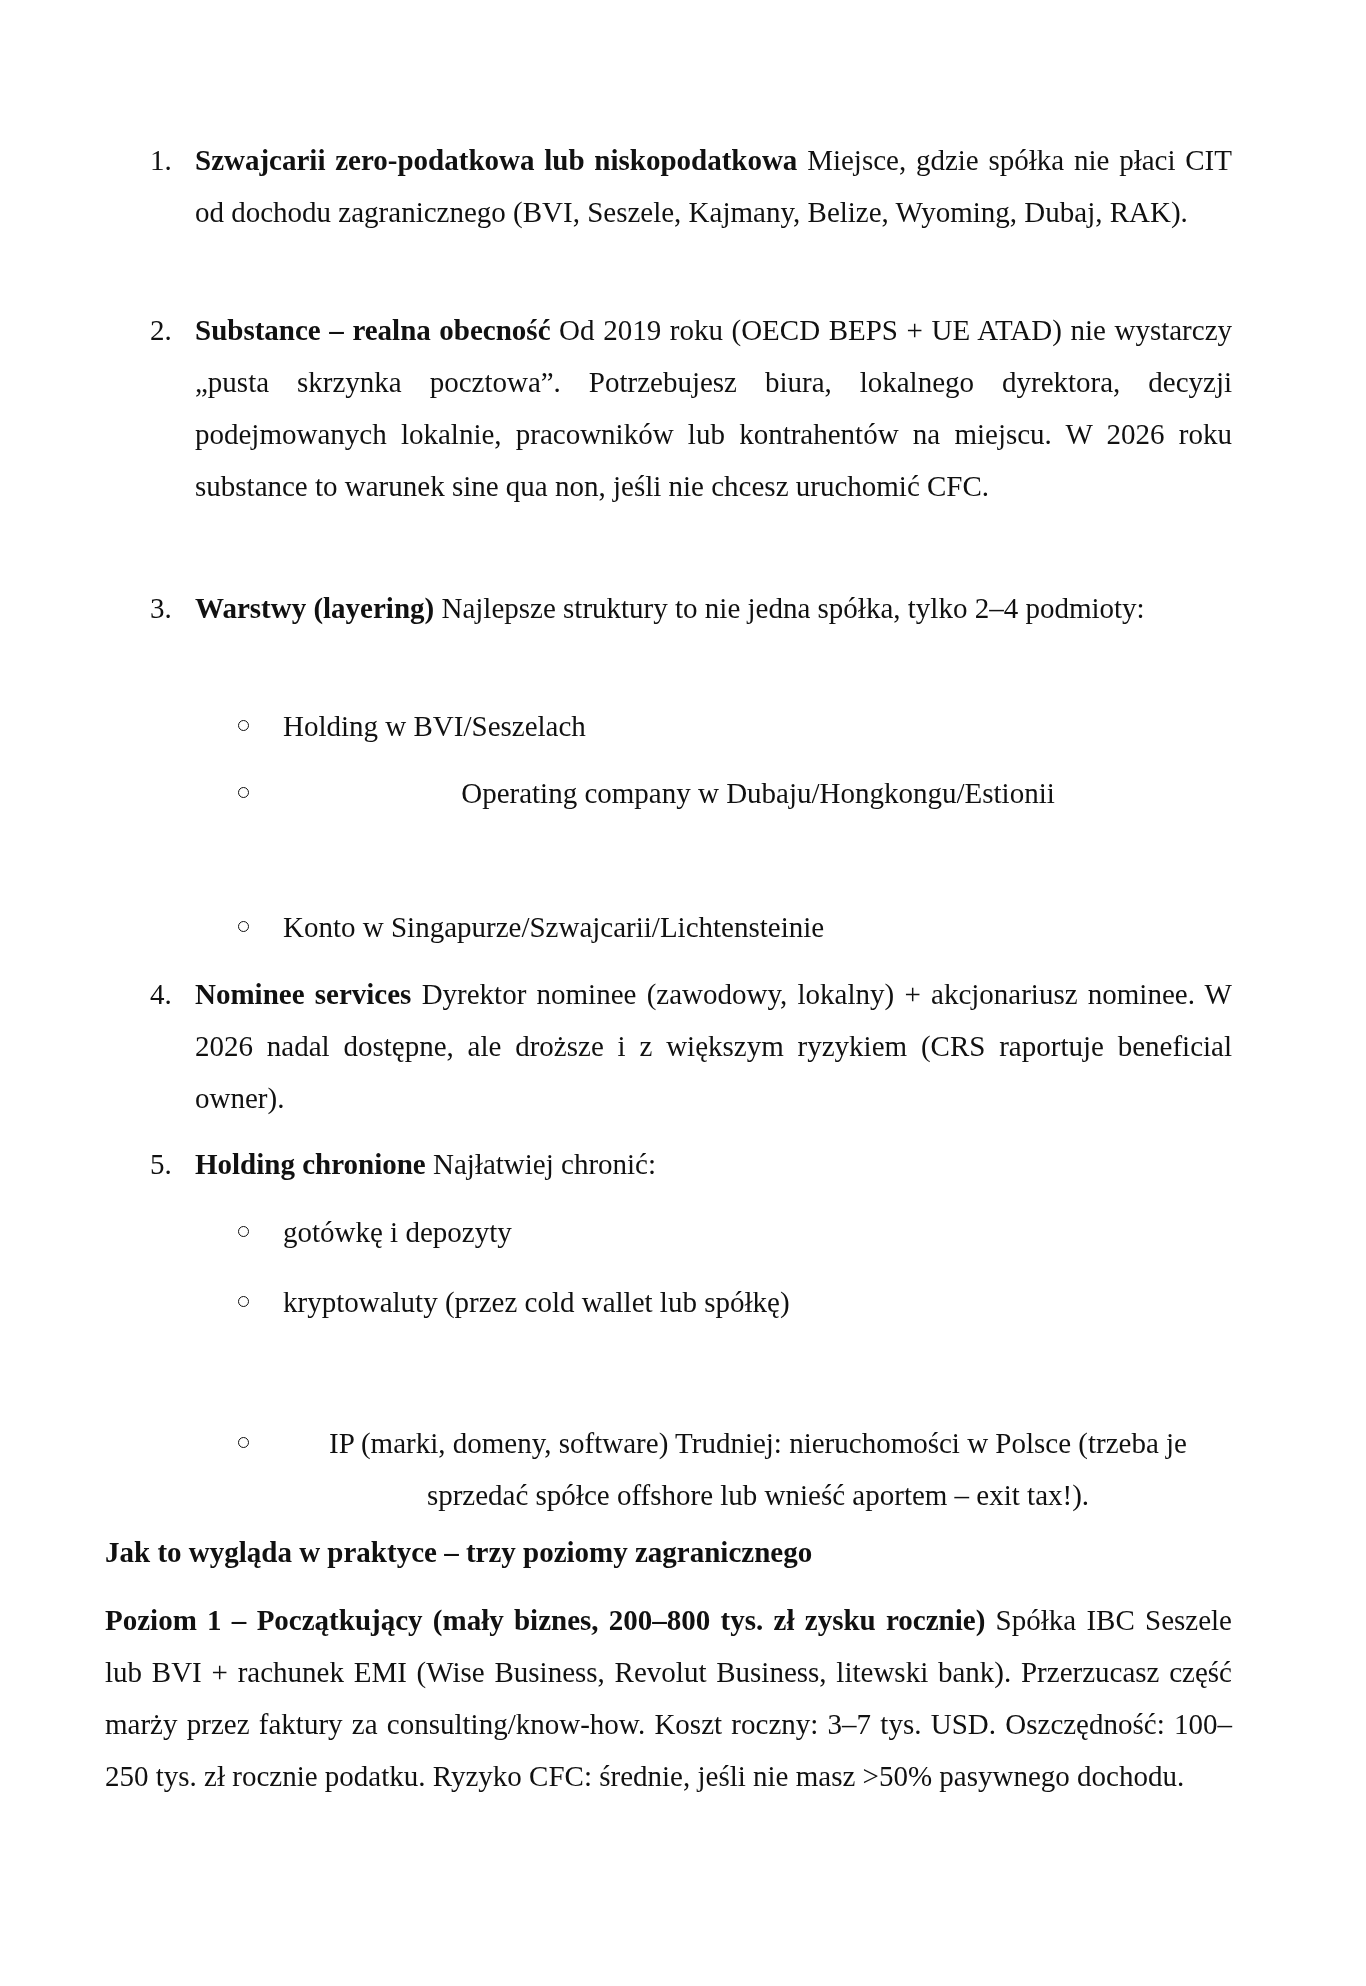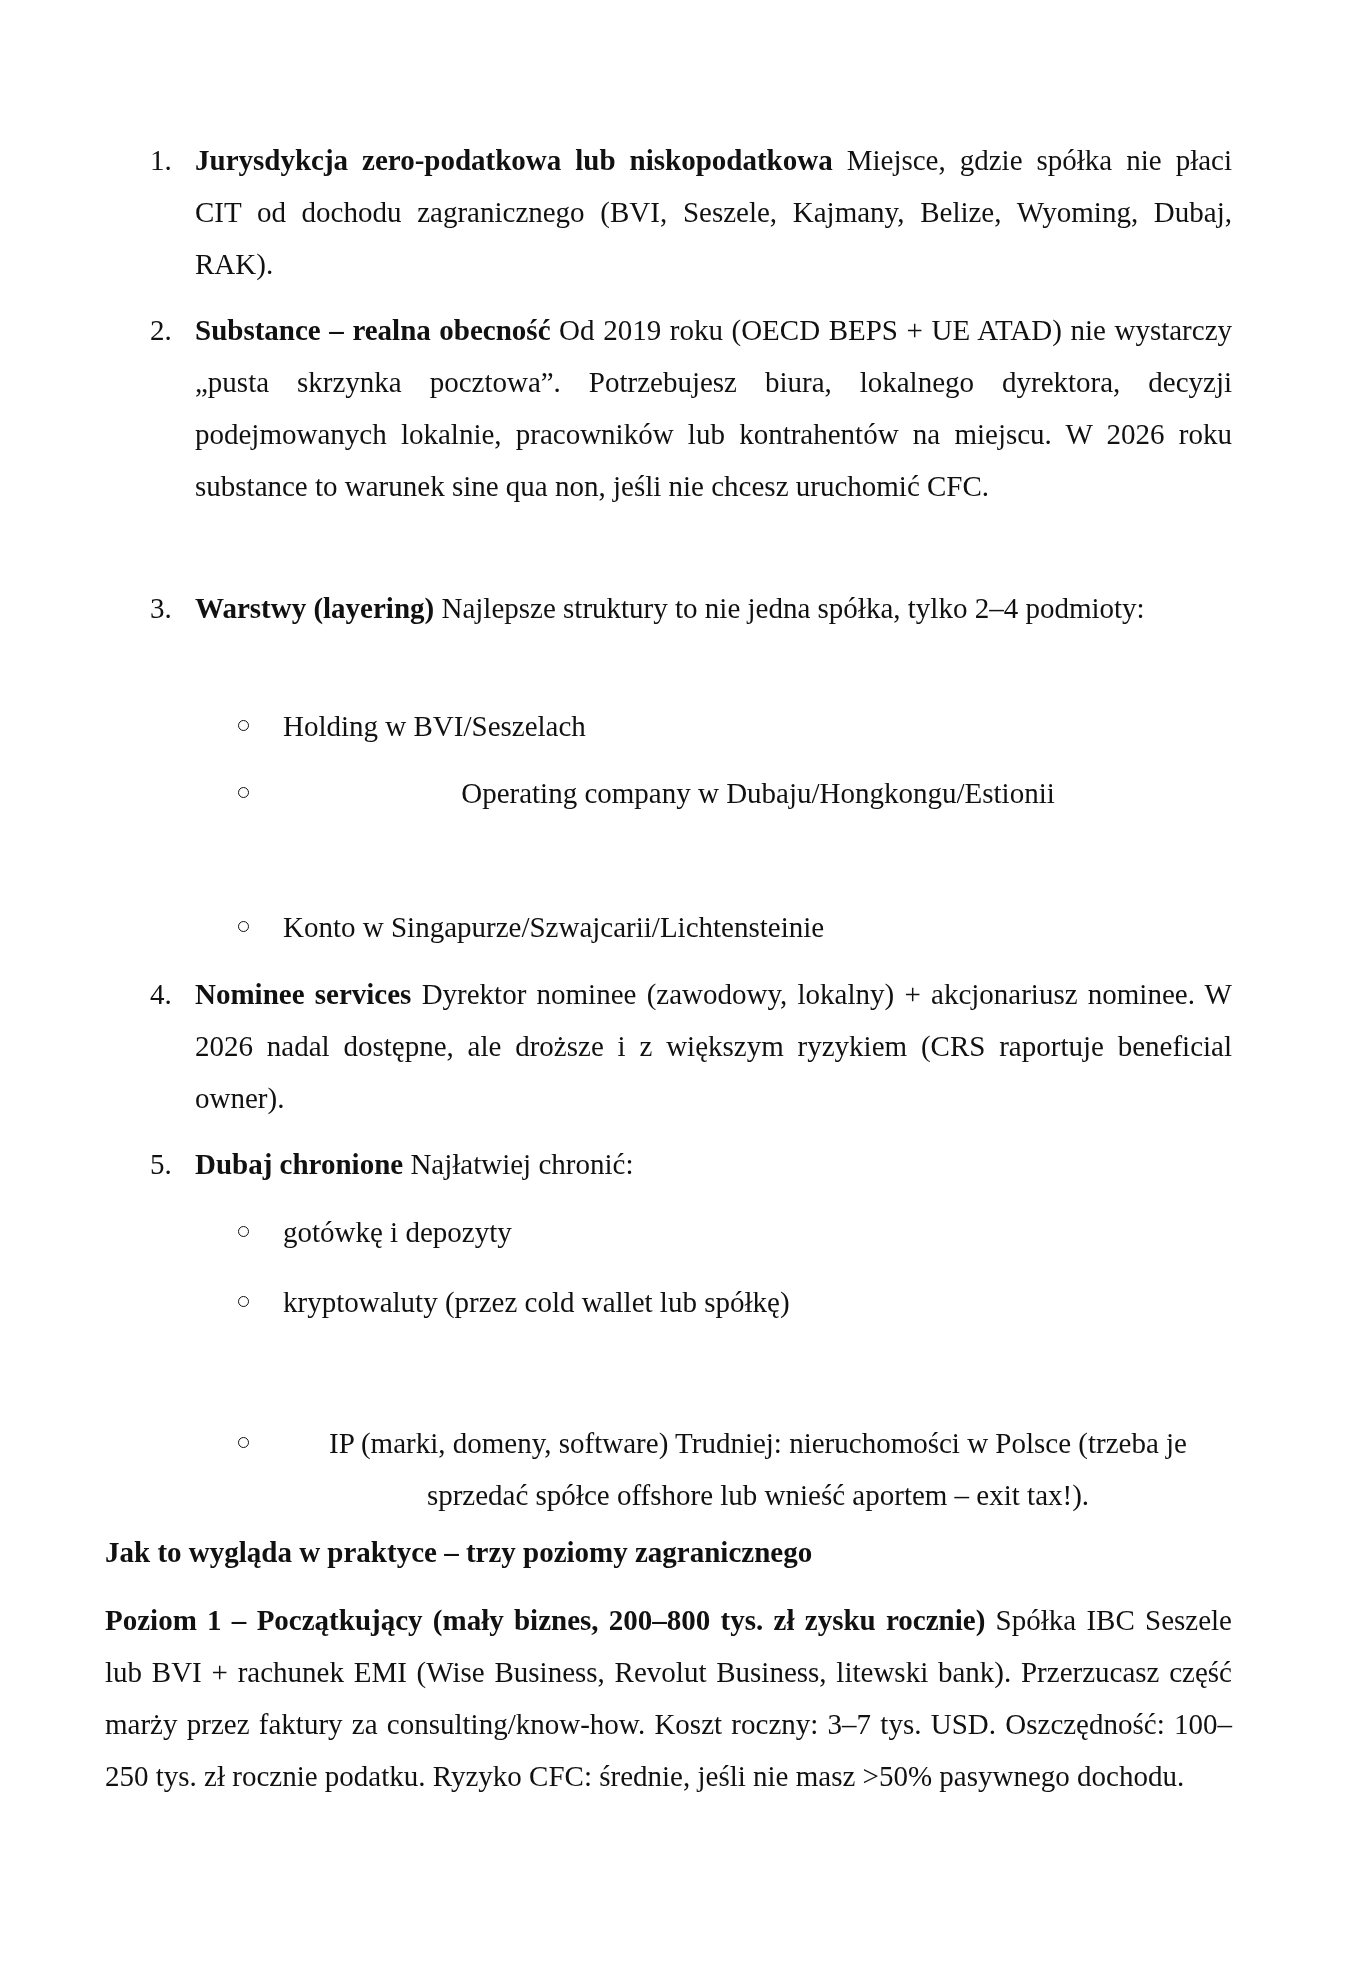--- a/index.html
+++ b/index.html
@@ -21,21 +21,21 @@
   .sub-item .text { margin-left: 45px; }
   .block { position: absolute; left: 105px; width: 1127px; text-align: justify; text-align-last: left; }
 </style>
 </head>
 <body>
 
 <div class="page">
 
   <div class="ol-item" style="top:134px;">
     <span class="num">1.</span>
-    <div class="body"><b>Jurysdykcja zero-podatkowa lub niskopodatkowa</b><span> Miejsce, gdzie spółka nie płaci CIT od dochodu zagranicznego (BVI, Seszele, Kajmany, Belize, Wyoming, Dubaj, RAK).</span></div>
+    <div class="body"><b>Szwajcarii zero-podatkowa lub niskopodatkowa</b><span> Miejsce, gdzie spółka nie płaci CIT od dochodu zagranicznego (BVI, Seszele, Kajmany, Belize, Wyoming, Dubaj, RAK).</span></div>
   </div>
 
   <div class="ol-item" style="top:304px;">
     <span class="num">2.</span>
     <div class="body"><b>Substance – realna obecność</b><span> Od 2019 roku (OECD BEPS + UE ATAD) nie wystarczy „pusta skrzynka pocztowa”. Potrzebujesz biura, lokalnego dyrektora, decyzji podejmowanych lokalnie, pracowników lub kontrahentów na miejscu. W 2026 roku substance to warunek sine qua non, jeśli nie chcesz uruchomić CFC.</span></div>
   </div>
 
   <div class="ol-item" style="top:582px;">
     <span class="num">3.</span>
     <div class="body"><b>Warstwy (layering)</b><span> Najlepsze struktury to nie jedna spółka, tylko 2–4 podmioty:</span></div>
@@ -53,21 +53,21 @@
     <div class="text">Konto w Singapurze/Szwajcarii/Lichtensteinie</div>
   </div>
 
   <div class="ol-item" style="top:968px;">
     <span class="num">4.</span>
     <div class="body"><b>Nominee services</b><span> Dyrektor nominee (zawodowy, lokalny) + akcjonariusz nominee. W 2026 nadal dostępne, ale droższe i z większym ryzykiem (CRS raportuje beneficial owner).</span></div>
   </div>
 
   <div class="ol-item" style="top:1138px;">
     <span class="num">5.</span>
-    <div class="body"><b>Dubaj chronione</b><span> Najłatwiej chronić:</span></div>
+    <div class="body"><b>Holding chronione</b><span> Najłatwiej chronić:</span></div>
   </div>
   <div class="sub-item" style="top:1206px;">
     <span class="bullet"></span>
     <div class="text">gotówkę i depozyty</div>
   </div>
   <div class="sub-item" style="top:1276px;font-family:Liberation Serif, serif;">
     <span class="bullet"></span>
     <div class="text">kryptowaluty (przez cold wallet lub spółkę)</div>
   </div>
   <div class="sub-item" style="top:1417px;text-align:center;">

